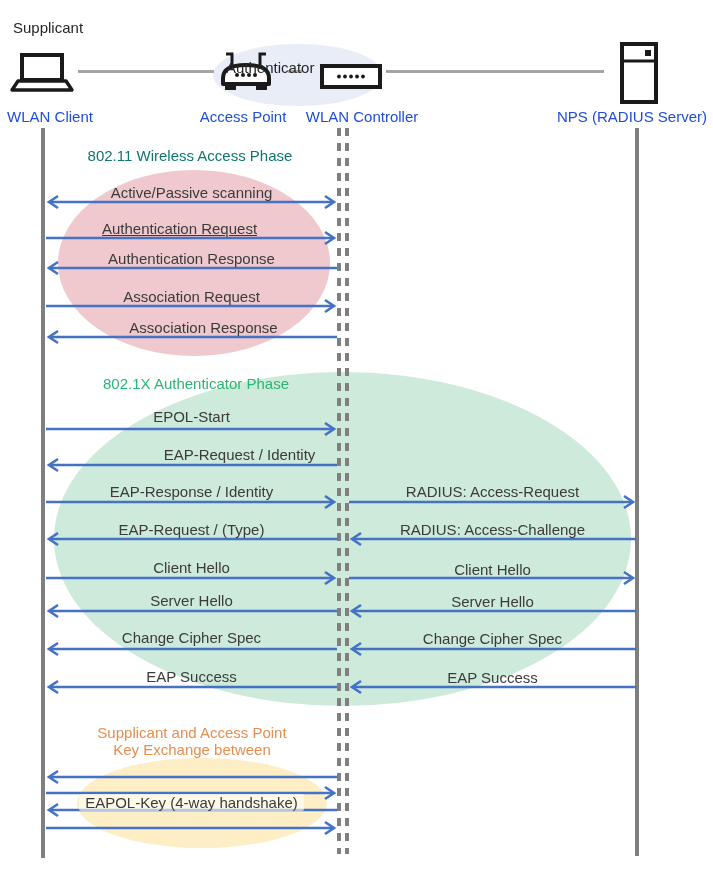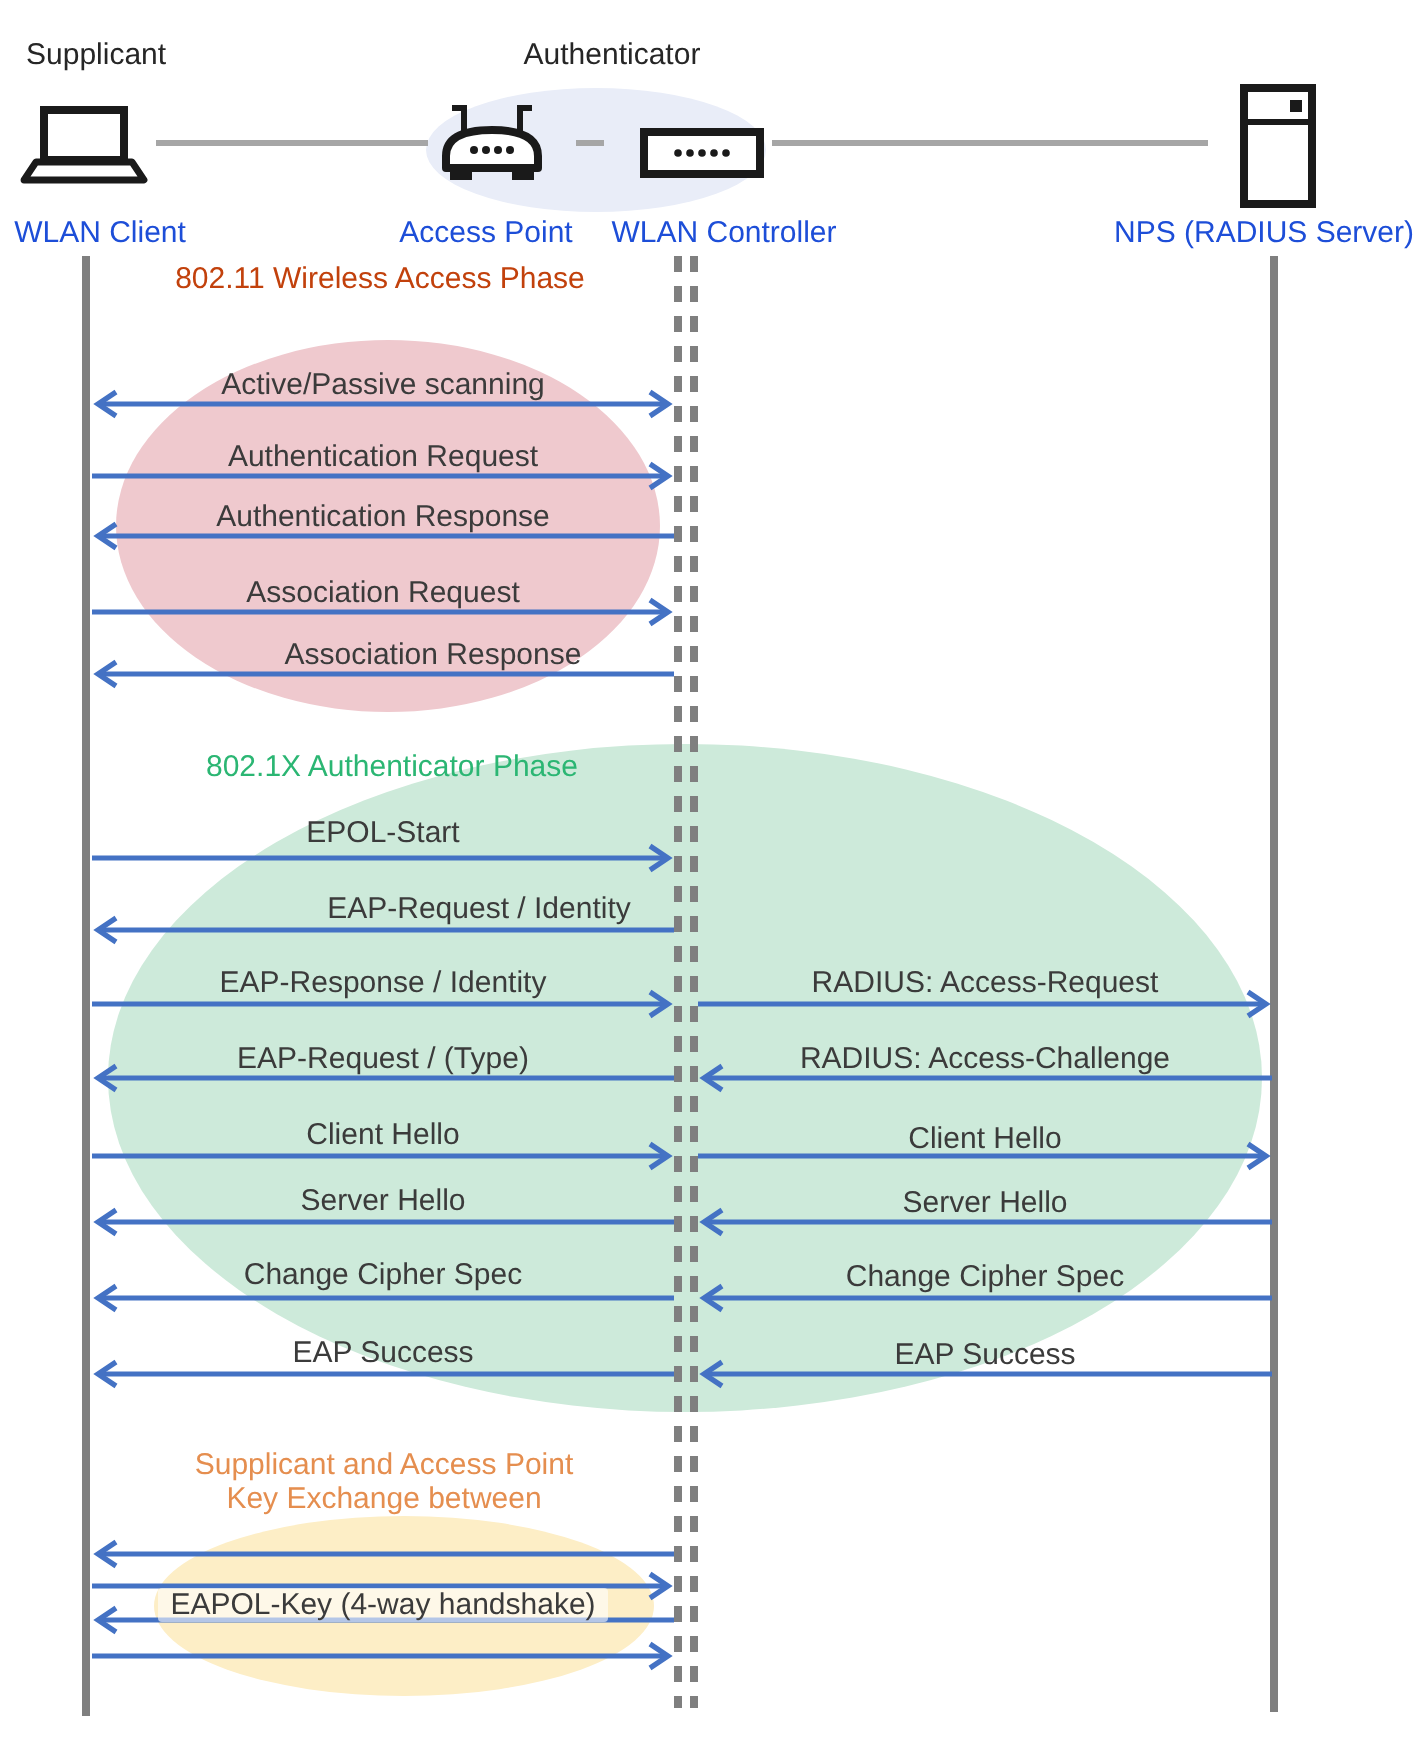--- a/index.html
+++ b/index.html
@@ -25,21 +25,21 @@
 <body>
 
 <div id="diagram">
 
   <div class="ellipse" id="ellipse-authenticator" style="left: 213px; top: 44px; width: 170px; height: 62px; background: rgb(233, 237, 248);"></div>
   <div class="ellipse" id="ellipse-wireless" style="left: 58px; top: 170px; width: 272px; height: 186px; background: rgb(239, 201, 206);"></div>
   <div class="ellipse" id="ellipse-auth" style="left: 54px; top: 372px; width: 577px; height: 334px; background: rgb(205, 234, 218);"></div>
   <div class="ellipse" id="ellipse-key" style="left: 77px; top: 758px; width: 250px; height: 90px; background: rgb(253, 238, 198);"></div>
 
   <div class="role-label" style="left:13px;">Supplicant</div>
-  <div class="role-label" style="left:226px;width:160px;text-align:center;">Authenticator</div>
+  <div class="role-label" style="left:226px;width:160px;text-align:left;margin-top:40px;">Authenticator</div>
 
   <div class="connector" style="left:78px;width:136px;"></div>
   <div class="connector" style="left:288px;width:14px;"></div>
   <div class="connector" style="left:386px;width:218px;"></div>
 
   <div class="icon" style="left:10px;top:52px;">
     <svg width="66" height="42" viewBox="0 0 66 42">
       <rect x="12" y="3" width="40" height="25" fill="#fff" stroke="#1a1a1a" stroke-width="4"></rect>
       <path d="M8 29 L56 29 L62 38 L2 38 Z" fill="#fff" stroke="#1a1a1a" stroke-width="3.4" stroke-linejoin="round"></path>
     </svg>
@@ -78,21 +78,21 @@
   <div class="device-label" style="left:5px;width:90px;">WLAN Client</div>
   <div class="device-label" style="left:183px;width:120px;">Access Point</div>
   <div class="device-label" style="left:297px;width:130px;">WLAN Controller</div>
   <div class="device-label" style="left:552px;width:160px;">NPS (RADIUS Server)</div>
 
   <div class="lifeline" style="left:41px;top:128px;height:730px;"></div>
   <div class="lifeline dashed" style="left:337px;top:128px;height:726px;"></div>
   <div class="lifeline dashed" style="left:345px;top:128px;height:726px;"></div>
   <div class="lifeline" style="left:635px;top:128px;height:728px;"></div>
 
-  <div class="phase-title" id="title-wireless" style="left: 60px; width: 260px; top: 131px; color: #c2410c;">802.11 Wireless Access Phase</div>
+  <div class="phase-title" id="title-wireless" style="left: 60px; width: 260px; top: 147px; color: #0f766e;">802.11 Wireless Access Phase</div>
   <div class="phase-title" id="title-auth" style="left: 66px; width: 260px; top: 375px; color: rgb(43, 182, 115);">802.1X Authenticator Phase</div>
   <div class="phase-title" id="title-key" style="left: 62px; width: 260px; top: 724px; color: rgb(229, 142, 79);">
     <span style="display:block">Supplicant and Access Point</span>
     <span style="display:block">Key Exchange between</span>
   </div>
 
   <div class="msg-label" style="left:46px;width:291px;top:794px;z-index:5;">
     <span class="key-label-inner">EAPOL-Key (4-way handshake)</span>
   </div>
 
@@ -100,36 +100,36 @@
       <div class="msg-arrow" style="left: 46px; top: 193px; width: 291px;"><svg width="291" height="18" viewBox="0 0 291 18">
           <line x1="4" y1="9" x2="287" y2="9" stroke="#4472c4" stroke-width="2.4"></line>
           <path d="M12 3 L3 9 L12 15" fill="none" stroke="#4472c4" stroke-width="2.6"></path>
           <path d="M279 3 L288 9 L279 15" fill="none" stroke="#4472c4" stroke-width="2.6"></path>
         </svg></div>
       <div class="msg-label" style="left: 46px; top: 184px; width: 291px;">Active/Passive scanning</div>
       <div class="msg-arrow" style="left: 46px; top: 229px; width: 291px;"><svg width="291" height="18" viewBox="0 0 291 18">
           <line x1="0" y1="9" x2="287" y2="9" stroke="#4472c4" stroke-width="2.4"></line>
           <path d="M279 3 L288 9 L279 15" fill="none" stroke="#4472c4" stroke-width="2.6"></path>
         </svg></div>
-      <div class="msg-label" style="left: 46px; top: 220px; width: 291px;">Authentication Request</div>
+      <div class="msg-label" style="left: 34px; top: 220px; width: 291px; text-decoration: underline;">Authentication Request</div>
       <div class="msg-arrow" style="left: 46px; top: 259px; width: 291px;"><svg width="291" height="18" viewBox="0 0 291 18">
           <line x1="4" y1="9" x2="291" y2="9" stroke="#4472c4" stroke-width="2.4"></line>
           <path d="M12 3 L3 9 L12 15" fill="none" stroke="#4472c4" stroke-width="2.6"></path>
         </svg></div>
       <div class="msg-label" style="left: 46px; top: 250px; width: 291px;">Authentication Response</div>
       <div class="msg-arrow" style="left: 46px; top: 297px; width: 291px;"><svg width="291" height="18" viewBox="0 0 291 18">
           <line x1="0" y1="9" x2="287" y2="9" stroke="#4472c4" stroke-width="2.4"></line>
           <path d="M279 3 L288 9 L279 15" fill="none" stroke="#4472c4" stroke-width="2.6"></path>
         </svg></div>
       <div class="msg-label" style="left: 46px; top: 288px; width: 291px;">Association Request</div>
       <div class="msg-arrow" style="left: 46px; top: 328px; width: 291px;"><svg width="291" height="18" viewBox="0 0 291 18">
           <line x1="4" y1="9" x2="291" y2="9" stroke="#4472c4" stroke-width="2.4"></line>
           <path d="M12 3 L3 9 L12 15" fill="none" stroke="#4472c4" stroke-width="2.6"></path>
         </svg></div>
-      <div class="msg-label" style="left: 51px; top: 319px; width: 331px;">Association Response</div>
+      <div class="msg-label" style="left: 38px; top: 319px; width: 331px;">Association Response</div>
       <div class="msg-arrow" style="left: 46px; top: 420px; width: 291px;"><svg width="291" height="18" viewBox="0 0 291 18">
           <line x1="0" y1="9" x2="287" y2="9" stroke="#4472c4" stroke-width="2.4"></line>
           <path d="M279 3 L288 9 L279 15" fill="none" stroke="#4472c4" stroke-width="2.6"></path>
         </svg></div>
       <div class="msg-label" style="left: 46px; top: 408px; width: 291px;">EPOL-Start</div>
       <div class="msg-arrow" style="left: 46px; top: 456px; width: 291px;"><svg width="291" height="18" viewBox="0 0 291 18">
           <line x1="4" y1="9" x2="291" y2="9" stroke="#4472c4" stroke-width="2.4"></line>
           <path d="M12 3 L3 9 L12 15" fill="none" stroke="#4472c4" stroke-width="2.6"></path>
         </svg></div>
       <div class="msg-label" style="left: 46px; top: 446px; width: 291px; padding-left: 48px;">EAP-Request / Identity</div>

